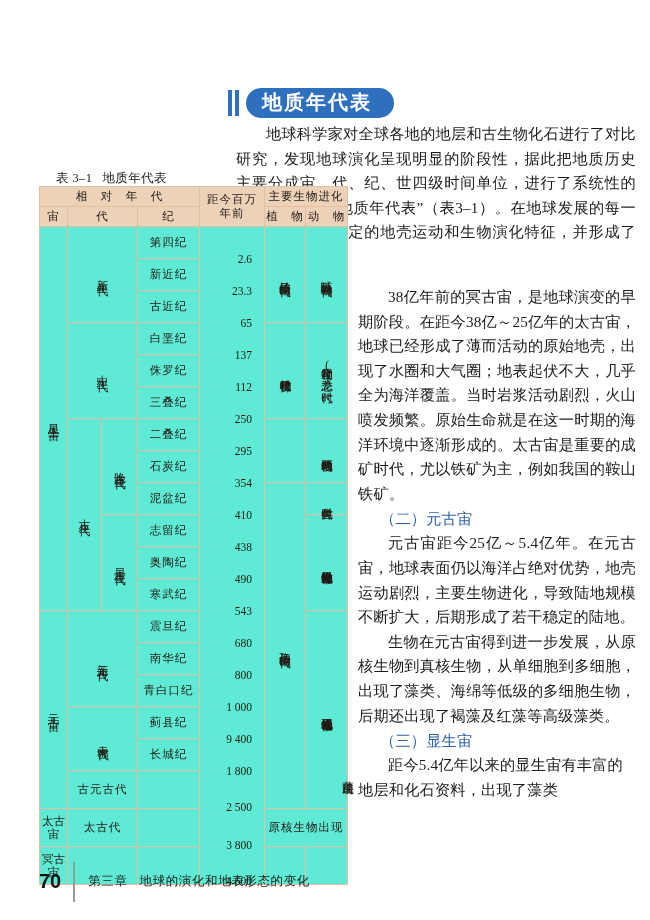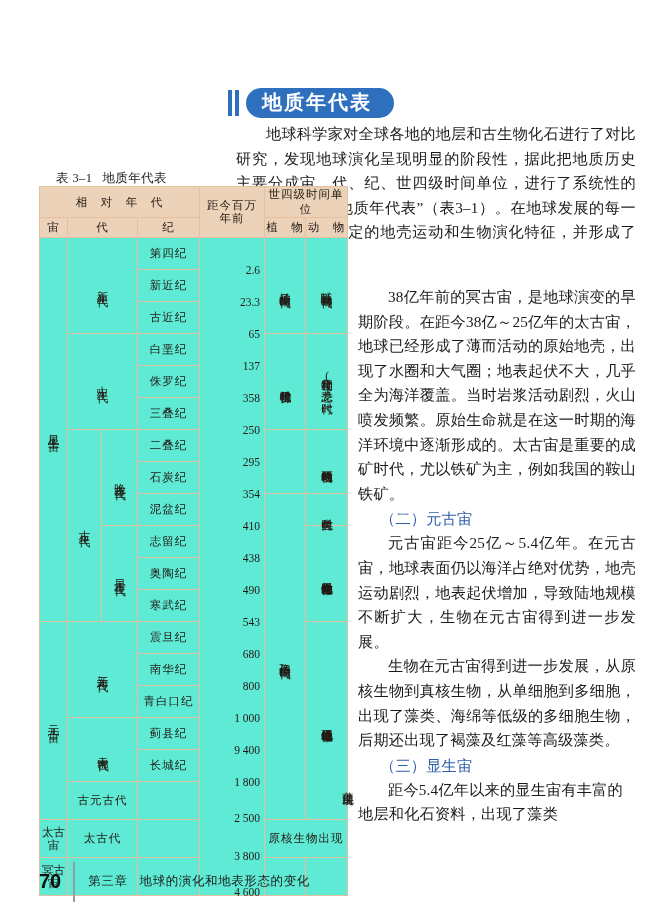--- a/index.html
+++ b/index.html
@@ -148,21 +148,21 @@
   .agecol {
     position: relative;
     border-left: 1px solid #e3c0a0;
     border-right: 1px solid #e3c0a0;
     border-top: 1px solid #e3c0a0;
     border-bottom: 1px solid #e3c0a0;
     background: #f9e7d6;
   }
   .age-mark {
     position: absolute;
-    right: 4px;
+    right: 12px;
     transform: translateY(-50%);
     font-size: 11.5px;
     white-space: nowrap;
   }
 
   
   #footer {
     position: absolute;
     left: 39px;
     top: 860px;
@@ -201,21 +201,21 @@
   </div>
   <div id="banner-pill">地质年代表</div>
 </div>
 
 <div id="intro-para">地球科学家对全球各地的地层和古生物化石进行了对比研究，发现地球演化呈现明显的阶段性，据此把地质历史主要分成宙、代、纪、世四级时间单位，进行了系统性的编年。这就是“地质年代表”（表3–1）。在地球发展的每一个阶段，都有一定的地壳运动和生物演化特征，并形成了一定的矿产。</div>
 
 <div id="right-col">
   <div style="height:114px"></div>
   <p>38亿年前的冥古宙，是地球演变的早期阶段。在距今38亿～25亿年的太古宙，地球已经形成了薄而活动的原始地壳，出现了水圈和大气圈；地表起伏不大，几乎全为海洋覆盖。当时岩浆活动剧烈，火山喷发频繁。原始生命就是在这一时期的海洋环境中逐渐形成的。太古宙是重要的成矿时代，尤以铁矿为主，例如我国的鞍山铁矿。</p>
   <h4>（二）元古宙</h4>
-  <p>元古宙距今25亿～5.4亿年。在元古宙，地球表面仍以海洋占绝对优势，地壳运动剧烈，地表起伏增加，导致陆地规模不断扩大，生物在元古宙得到进一步发展。</p>
+  <p>元古宙距今25亿～5.4亿年。在元古宙，地球表面仍以海洋占绝对优势，地壳运动剧烈，主要生物进化，导致陆地规模不断扩大，后期形成了若干稳定的陆地。</p>
   <p>生物在元古宙得到进一步发展，从原核生物到真核生物，从单细胞到多细胞，出现了藻类、海绵等低级的多细胞生物，后期还出现了褐藻及红藻等高级藻类。</p>
   <h4>（三）显生宙</h4>
   <p class="last-line-free">距今5.4亿年以来的显生宙有丰富的地层和化石资料，出现了藻类</p>
 </div>
 
 <div id="table-caption">
   <span class="cap-num">表 3–1</span><span>地质年代表</span>
 </div>
 
 <table id="geo-table">
@@ -227,21 +227,21 @@
     <col style="width:65px">
     <col style="width:41px">
     <col style="width:42px">
   </colgroup>
   <thead>
     <tr>
       <th colspan="4">相　对　年　代</th>
       <th rowspan="2">
         <div style="line-height:1.15;padding:0 2px">距今百万年前</div>
       </th>
-      <th colspan="2">世四级时间单位</th>
+      <th colspan="2">主要生物进化</th>
     </tr>
     <tr>
       <th class="sub">宙</th>
       <th class="sub" colspan="2">代</th>
       <th class="sub">纪</th>
       <th class="sub">植　物</th>
       <th class="sub">动　物</th>
     </tr>
   </thead>
   <tbody>
@@ -257,21 +257,21 @@
             <span class="vtxt">新生代</span>
           </div>
       </td>
       <td><span class="htxt">第四纪</span></td>
       <td rowspan="20" class="agecol">
         <div>
           <span class="age-mark" style="top:32px">2.6</span>
           <span class="age-mark" style="top:64px">23.3</span>
           <span class="age-mark" style="top:96px">65</span>
           <span class="age-mark" style="top:128px">137</span>
-          <span class="age-mark" style="top:160px">358</span>
+          <span class="age-mark" style="top:160px">112</span>
           <span class="age-mark" style="top:192px">250</span>
           <span class="age-mark" style="top:224px">295</span>
           <span class="age-mark" style="top:256px">354</span>
           <span class="age-mark" style="top:288px">410</span>
           <span class="age-mark" style="top:320px">438</span>
           <span class="age-mark" style="top:352px">490</span>
           <span class="age-mark" style="top:384px">543</span>
           <span class="age-mark" style="top:416px">680</span>
           <span class="age-mark" style="top:448px">800</span>
           <span class="age-mark" style="top:480px">1 000</span>

